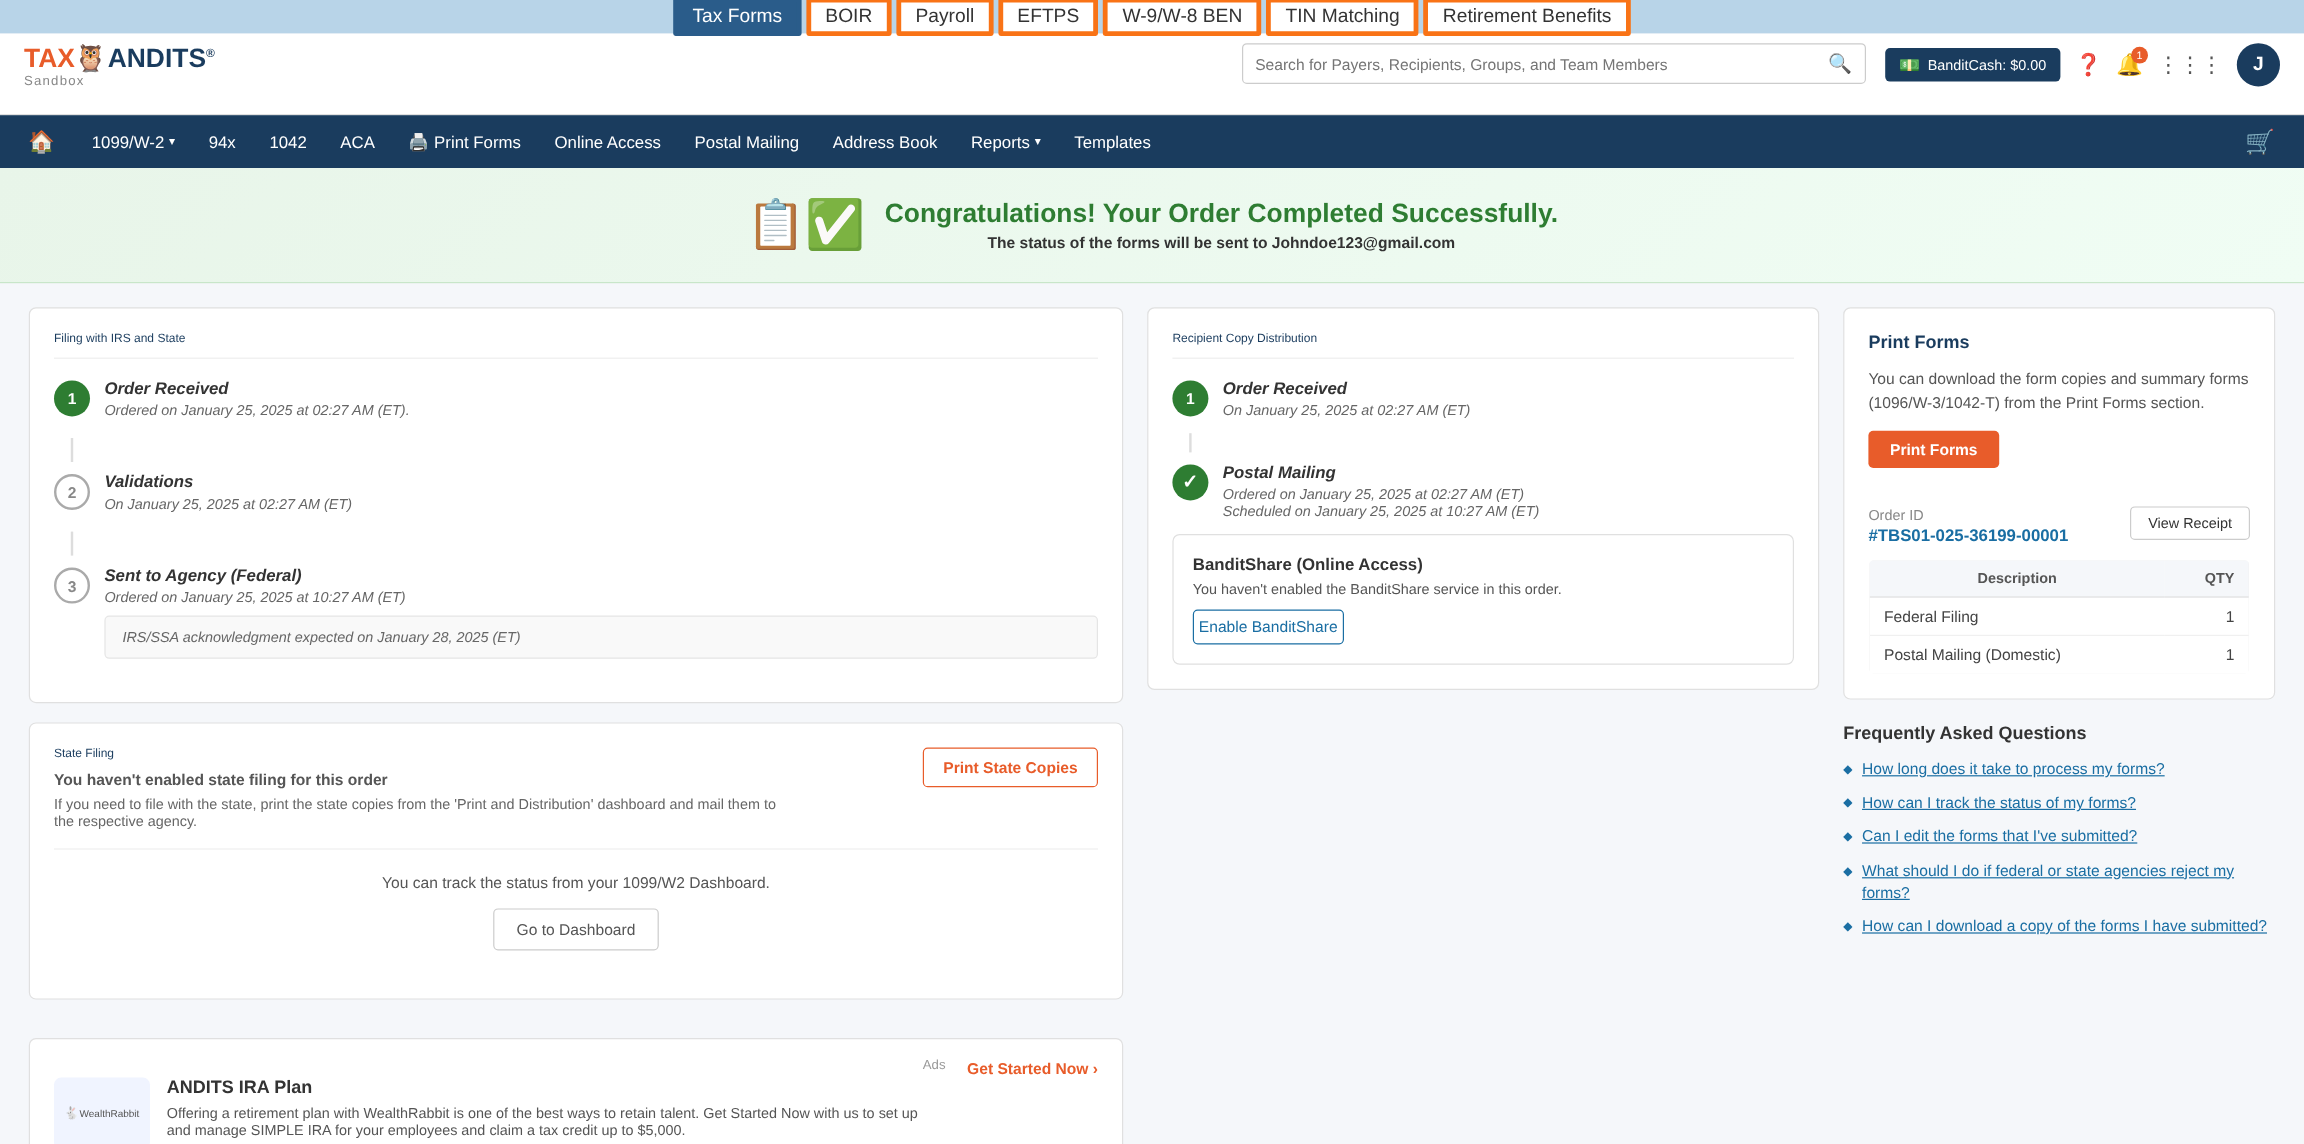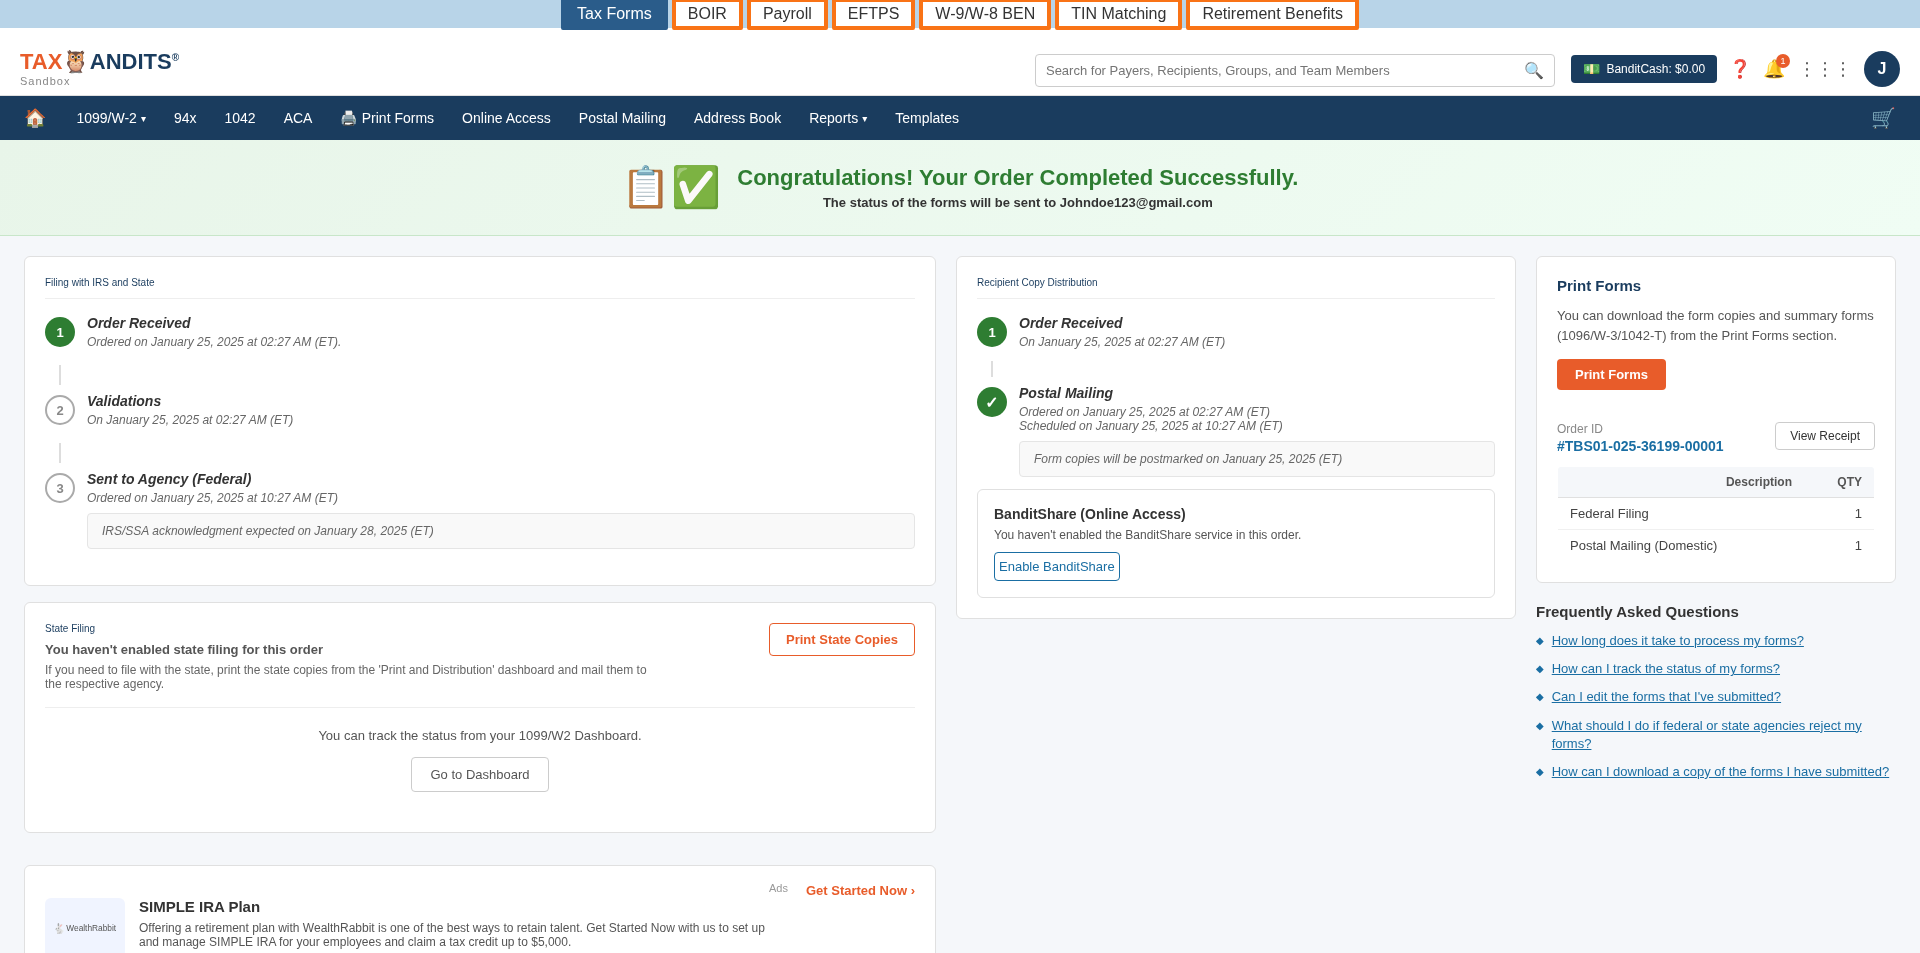--- a/index.html
+++ b/index.html
@@ -27,21 +27,21 @@
     .top-bar-item.active {
       background: #2a5c8a;
       color: white;
       border-color: #2a5c8a;
     }
 
     
     .header {
       background: white;
       display: flex;
-      align-items: flex-end;
+      align-items: flex-start;
       padding: 8px 20px;
       border-bottom: 1px solid #e0e0e0;
       gap: 16px;
       height: 68px;
     }
     .logo-area {
       display: flex;
       flex-direction: column;
       align-items: flex-start;
     }
@@ -378,21 +378,21 @@
       padding: 6px 14px;
       border-radius: 4px;
       cursor: pointer;
       font-size: 12px;
       color: #333;
     }
     .order-table { width: 100%; border-collapse: collapse; border: 1px solid #e0e0e0; border-radius: 4px; overflow: hidden; }
     .order-table th {
       background: #f5f7fa;
       padding: 8px 12px;
-      text-align: right;
+      text-align: center;
       font-size: 12px;
       font-weight: 600;
       color: #555;
       border-bottom: 1px solid #e0e0e0;
     }
     .order-table th:last-child, .order-table td:last-child { text-align: right; }
     .order-table td {
       padding: 8px 12px;
       font-size: 13px;
       border-bottom: 1px solid #f0f0f0;
@@ -557,21 +557,21 @@
     </div>
 
     <div class="ads-section">
       <div style="flex:1;">
         <div class="ads-label">Ads</div>
         <div style="display:flex;gap:14px;align-items:flex-start;">
           <div class="ads-logo">
             🐇<br><small>WealthRabbit</small>
           </div>
           <div>
-            <div class="ads-title">SIMPLE IRA Plan</div>
+            <div class="ads-title">ANDITS IRA Plan</div>
             <div class="ads-desc">Offering a retirement plan with WealthRabbit is one of the best ways to retain talent. Get Started Now with us to set up and manage SIMPLE IRA for your employees and claim a tax credit up to $5,000.</div>
           </div>
         </div>
       </div>
       <div style="flex-shrink:0;">
         <span class="ads-cta">Get Started Now ›</span>
       </div>
     </div>
   </div>
 
@@ -587,21 +587,20 @@
         </div>
       </div>
       <div style="width:2px;height:16px;background:#ddd;margin-left:14px;margin-bottom:8px;"></div>
 
       <div class="timeline-item" style="margin-bottom:12px;">
         <div class="timeline-circle circle-green" style="font-size:16px;">✓</div>
         <div class="timeline-content">
           <div class="timeline-title">Postal Mailing</div>
           <div class="timeline-sub">Ordered on January 25, 2025 at 02:27 AM (ET)</div>
           <div class="timeline-sub">Scheduled on January 25, 2025 at 10:27 AM (ET)</div>
-          <div class="timeline-sub-box">Form copies will be postmarked on January 25, 2025 (ET)</div>
         </div>
       </div>
 
       <div class="bandit-share">
         <div class="bandit-share-title">BanditShare (Online Access)</div>
         <div class="bandit-share-sub">You haven't enabled the BanditShare service in this order.</div>
         <button class="btn-bandit">Enable BanditShare</button>
       </div>
     </div>
   </div>

